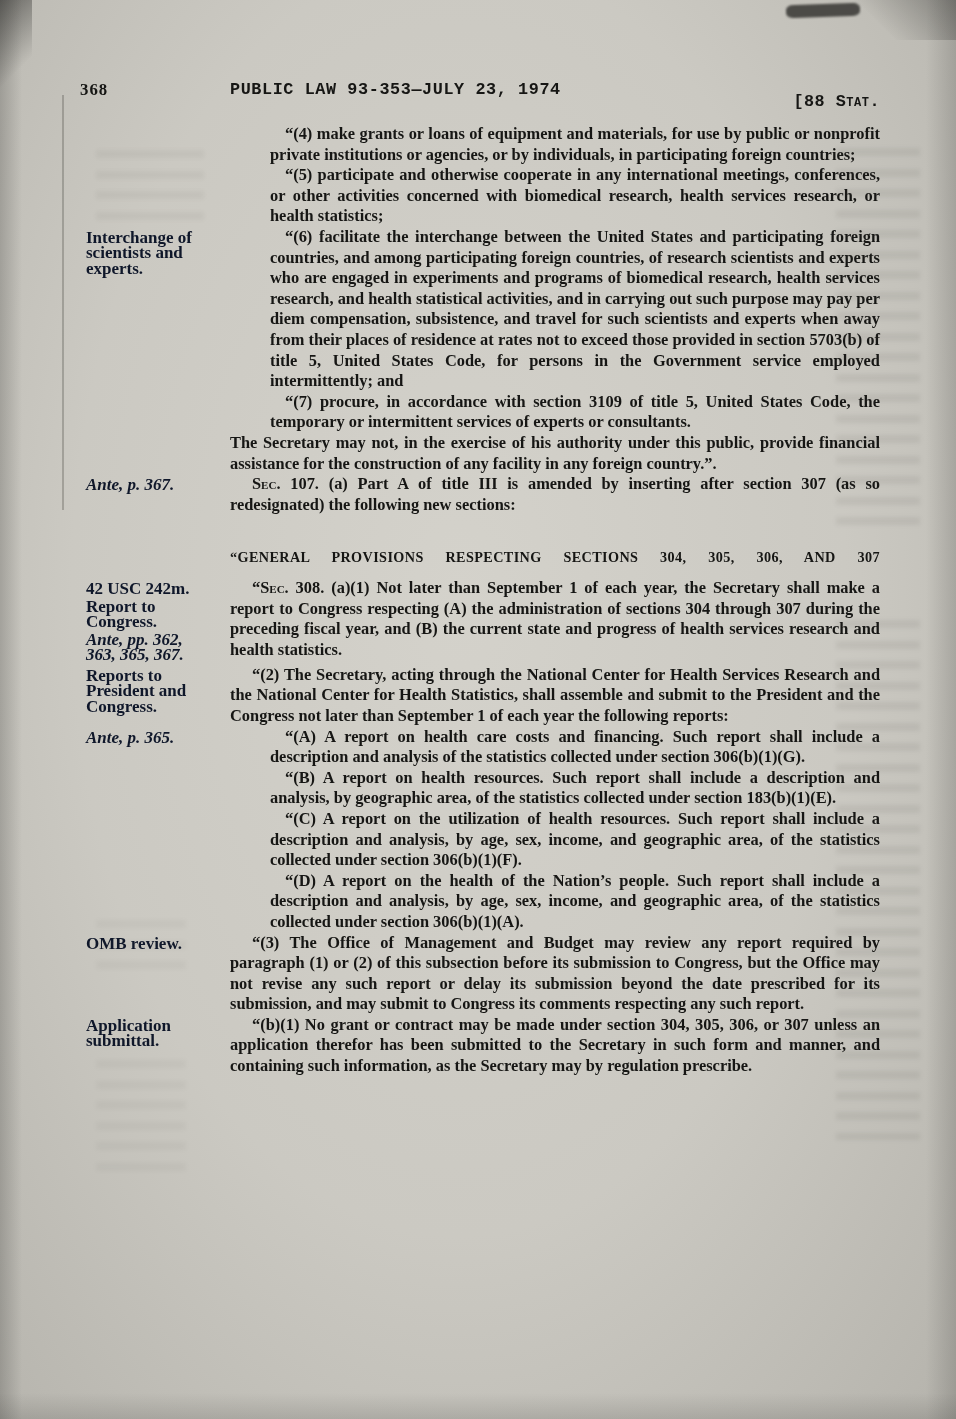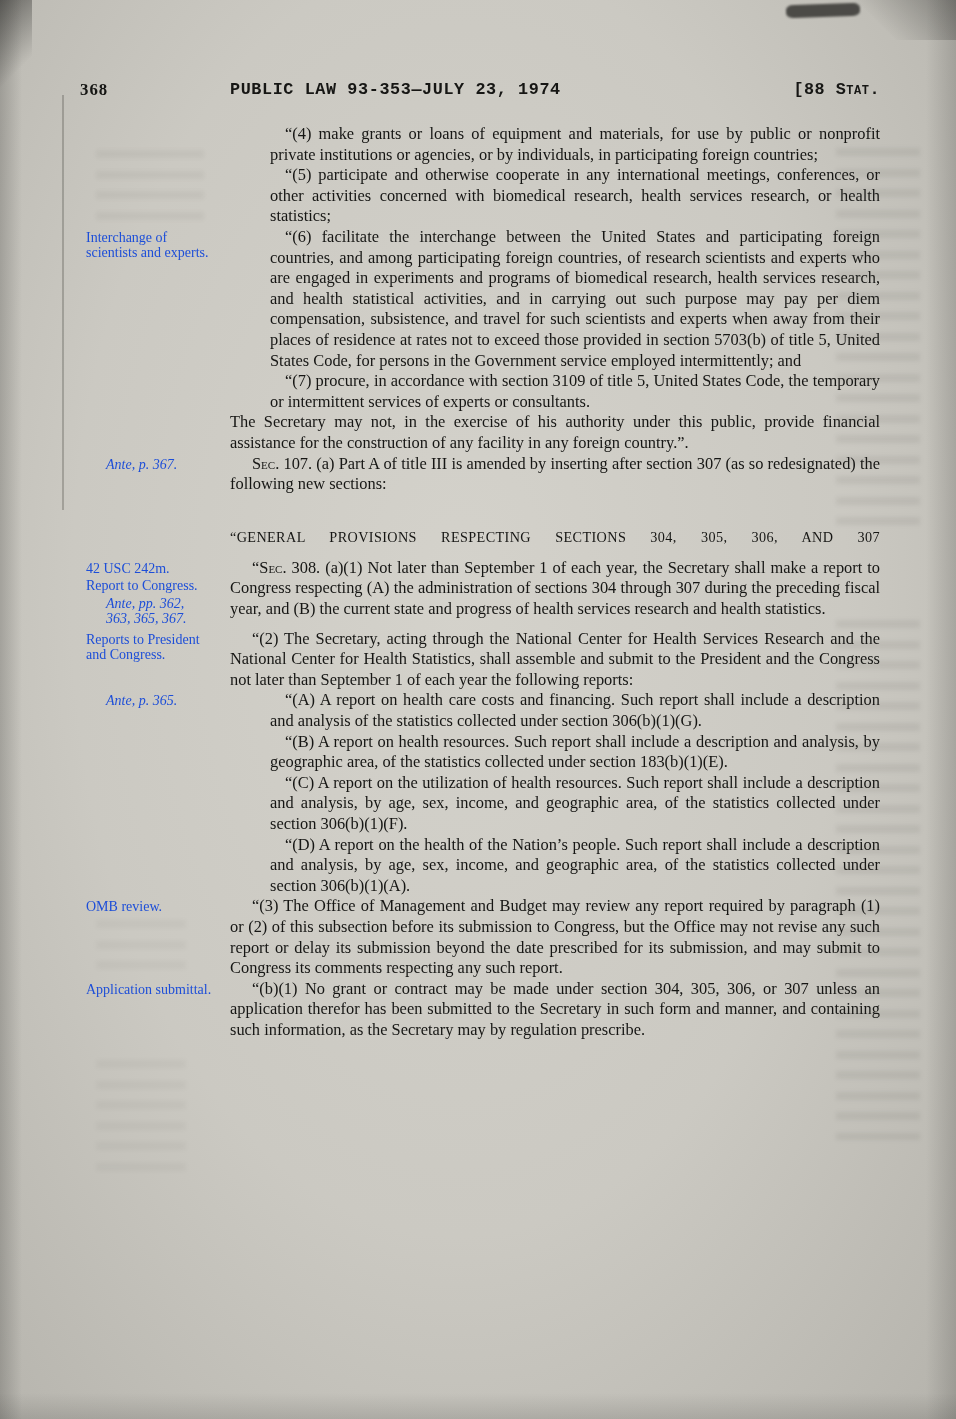--- a/index.html
+++ b/index.html
@@ -18,33 +18,33 @@
     position:relative;
     display:grid;
     grid-template-columns:150px 1fr;
     padding:80px 76px 0 80px;
     font-weight:bold;
     font-size:16.8px;
   }
   .page-num { letter-spacing:1px; }
   .header-mid { position:relative; text-align:left; letter-spacing:0.6px;font-family:Liberation Mono, monospace; }
   .header-stat {
-    position:absolute; right:0; top:0;
+    position:absolute; right:0; top:12px;
     font-variant:small-caps; letter-spacing:0.5px;
   }
 
   
-  .doc { padding:24px 76px 0 80px; }
+  .doc { padding:24px 76px 0 80px;font-weight:bold; }
   .row { display:grid; grid-template-columns:150px 1fr; }
   .note {
-    font-size:14px; line-height:15.5px;
-    padding:3px 18px 0 6px; color:#1d4ed8;
+    font-size:17px; line-height:15.5px;
+    padding:3px 18px 0 6px; color:#0f172a;
   }
   .note-seg { margin-bottom:2px; }
-  .note-seg.italic { font-style:italic;margin-left:20px; }
+  .note-seg.italic { font-style:italic; }
   .para {
     font-size:16.4px; line-height:20.6px;
     text-align:justify; hyphens:none;
   }
   .para.body  { text-indent:22px; }
   .para.flush { text-indent:0; }
   .para.sub   { margin-left:40px; text-indent:15px; }
   .para.heading {
     font-size:14.2px; line-height:20px;
     margin:32px 0 11px;

